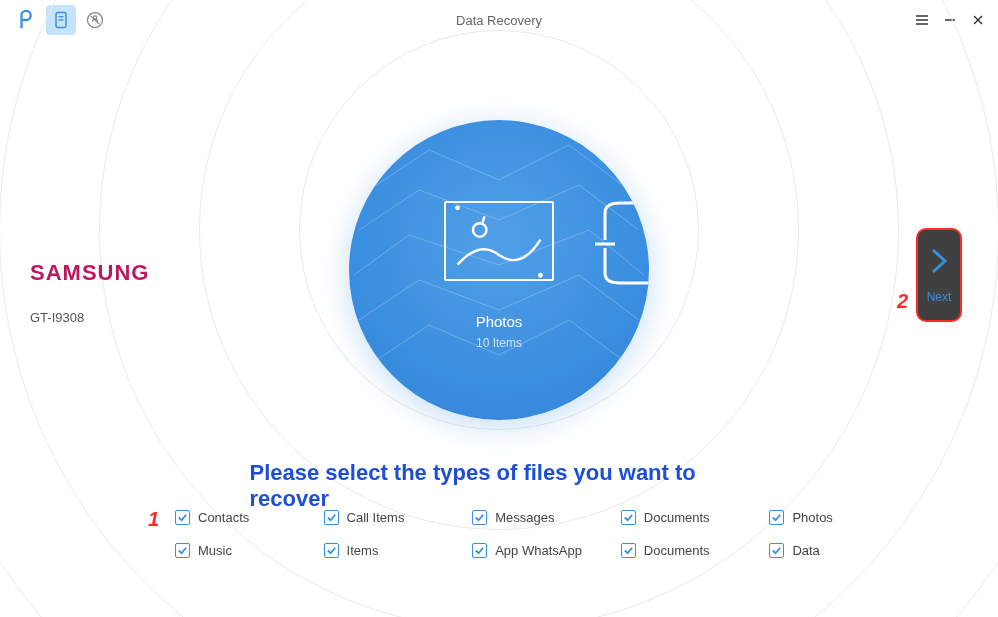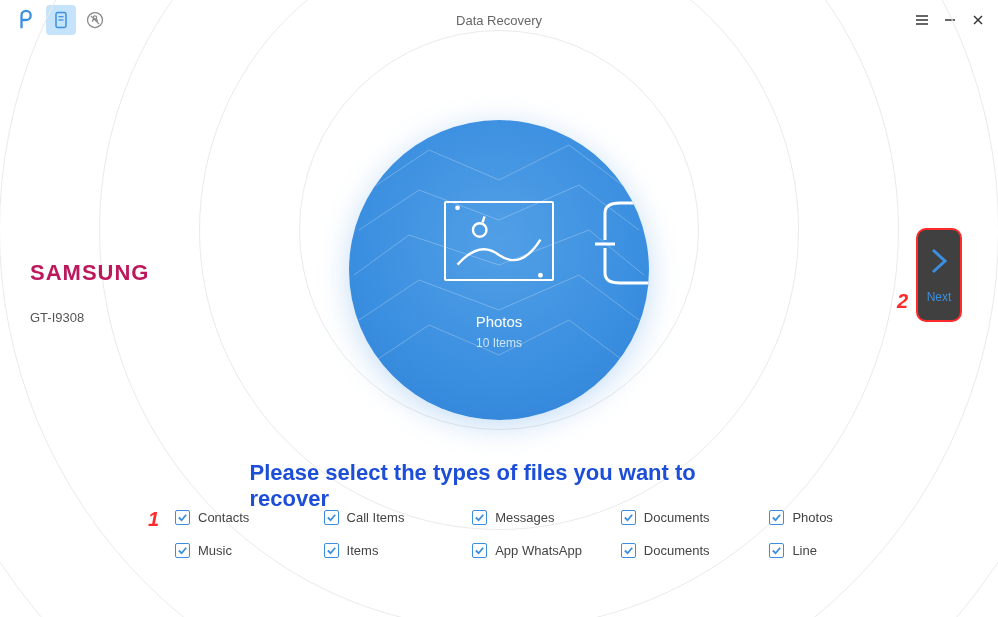--- a/index.html
+++ b/index.html
@@ -351,15 +351,15 @@
         </svg>
       </div>
       <span>Documents</span>
     </div>
     <div class="cb-item">
       <div class="cb-box">
         <svg width="11" height="11" viewBox="0 0 12 12">
           <path d="M2 6 L5 9 L10 3" fill="none" stroke="#3b8fe0" stroke-width="2"></path>
         </svg>
       </div>
-      <span>Line</span>
+      <span>Data</span>
     </div>
   </div>
 
 </body></html>

